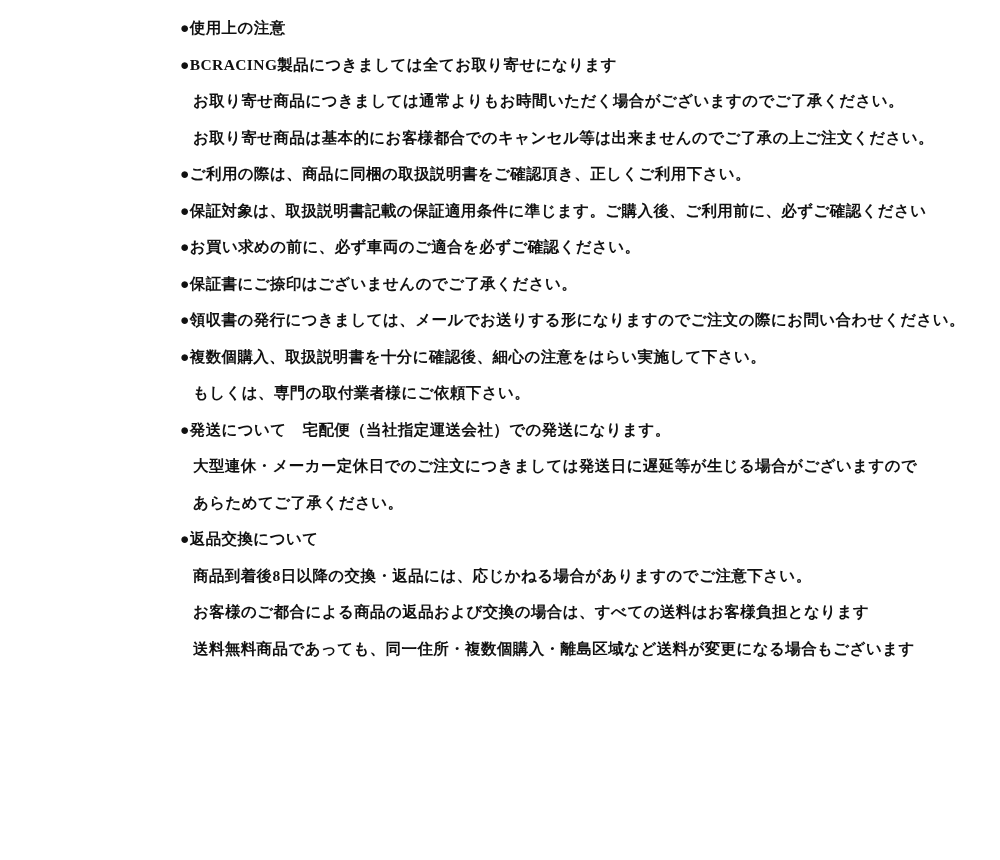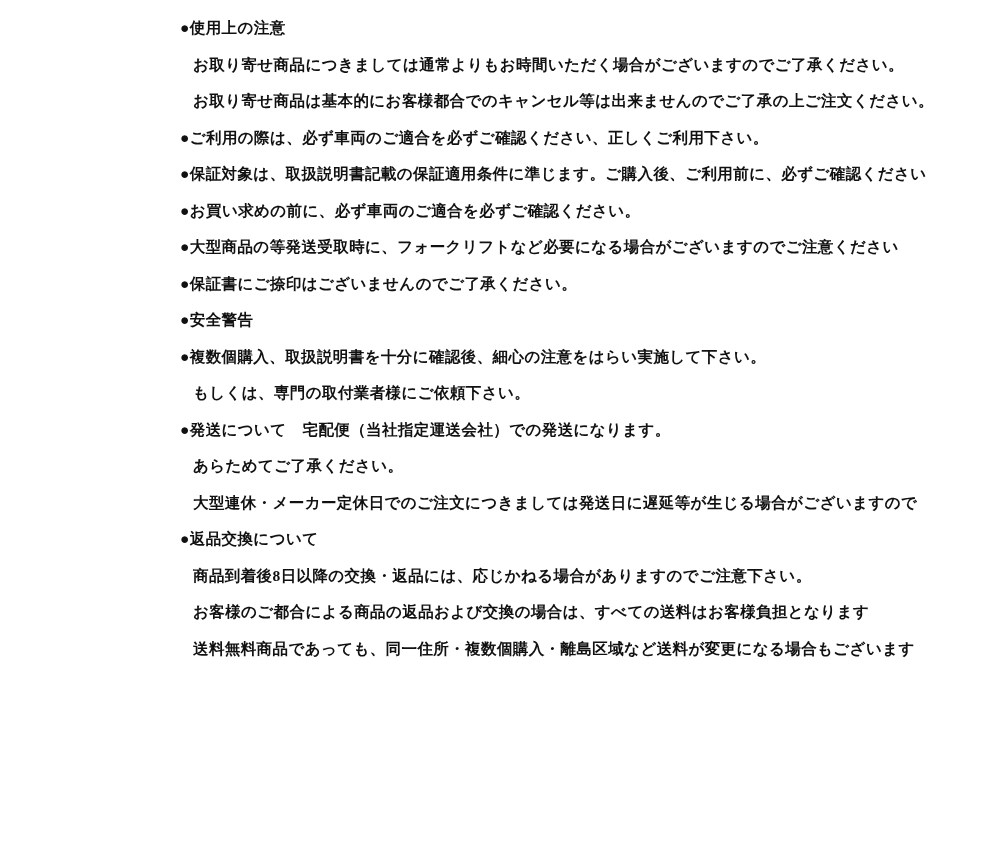--- a/index.html
+++ b/index.html
@@ -35,31 +35,31 @@
   .doc-line.indent {
     padding-left: 13px;
   }
 </style>
 </head>
 <body style="background: rgb(255, 255, 255);">
 
 <div class="page">
   <div class="doc" style="color: rgb(17, 17, 17);">
       <div class="doc-line">●使用上の注意</div>
+      <div class="doc-line">●BCRACING製品につきましては全てお取り寄せになります</div>
       <div class="doc-line indent">お取り寄せ商品につきましては通常よりもお時間いただく場合がございますのでご了承ください。</div>
       <div class="doc-line indent">お取り寄せ商品は基本的にお客様都合でのキャンセル等は出来ませんのでご了承の上ご注文ください。</div>
-      <div class="doc-line">●ご利用の際は、必ず車両のご適合を必ずご確認ください、正しくご利用下さい。</div>
+      <div class="doc-line">●ご利用の際は、商品に同梱の取扱説明書をご確認頂き、正しくご利用下さい。</div>
       <div class="doc-line">●保証対象は、取扱説明書記載の保証適用条件に準じます。ご購入後、ご利用前に、必ずご確認ください</div>
       <div class="doc-line">●お買い求めの前に、必ず車両のご適合を必ずご確認ください。</div>
-      <div class="doc-line">●大型商品の等発送受取時に、フォークリフトなど必要になる場合がございますのでご注意ください</div>
       <div class="doc-line">●保証書にご捺印はございませんのでご了承ください。</div>
-      <div class="doc-line">●安全警告</div>
+      <div class="doc-line">●領収書の発行につきましては、メールでお送りする形になりますのでご注文の際にお問い合わせください。</div>
       <div class="doc-line">●複数個購入、取扱説明書を十分に確認後、細心の注意をはらい実施して下さい。</div>
       <div class="doc-line indent">もしくは、専門の取付業者様にご依頼下さい。</div>
       <div class="doc-line">●発送について　宅配便（当社指定運送会社）での発送になります。</div>
+      <div class="doc-line indent">大型連休・メーカー定休日でのご注文につきましては発送日に遅延等が生じる場合がございますので</div>
       <div class="doc-line indent">あらためてご了承ください。</div>
-      <div class="doc-line indent">大型連休・メーカー定休日でのご注文につきましては発送日に遅延等が生じる場合がございますので</div>
       <div class="doc-line">●返品交換について</div>
       <div class="doc-line indent">商品到着後8日以降の交換・返品には、応じかねる場合がありますのでご注意下さい。</div>
       <div class="doc-line indent">お客様のご都合による商品の返品および交換の場合は、すべての送料はお客様負担となります</div>
       <div class="doc-line indent">送料無料商品であっても、同一住所・複数個購入・離島区域など送料が変更になる場合もございます</div>
     </div>
 </div>
 
 </body></html>

